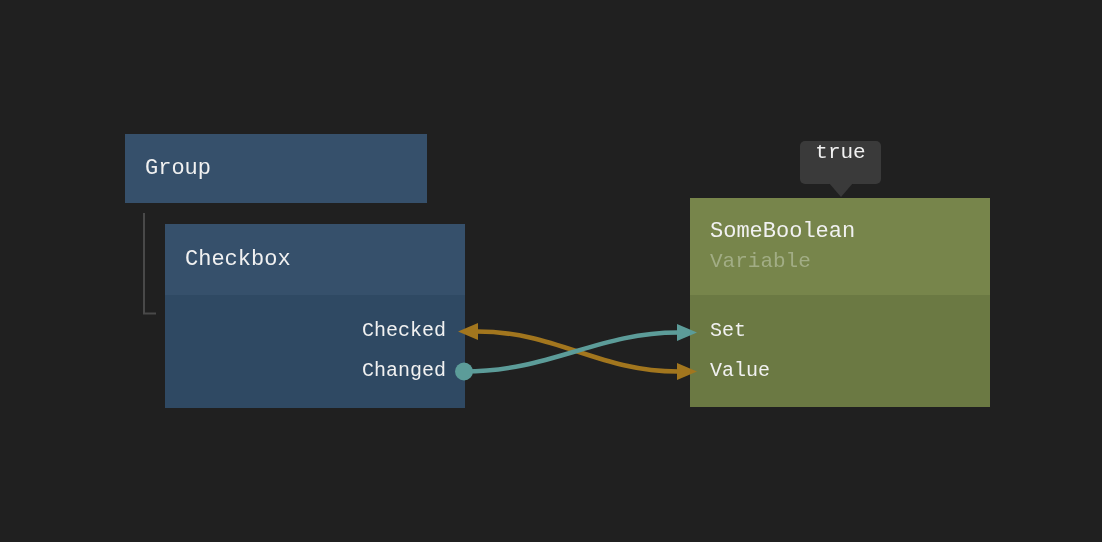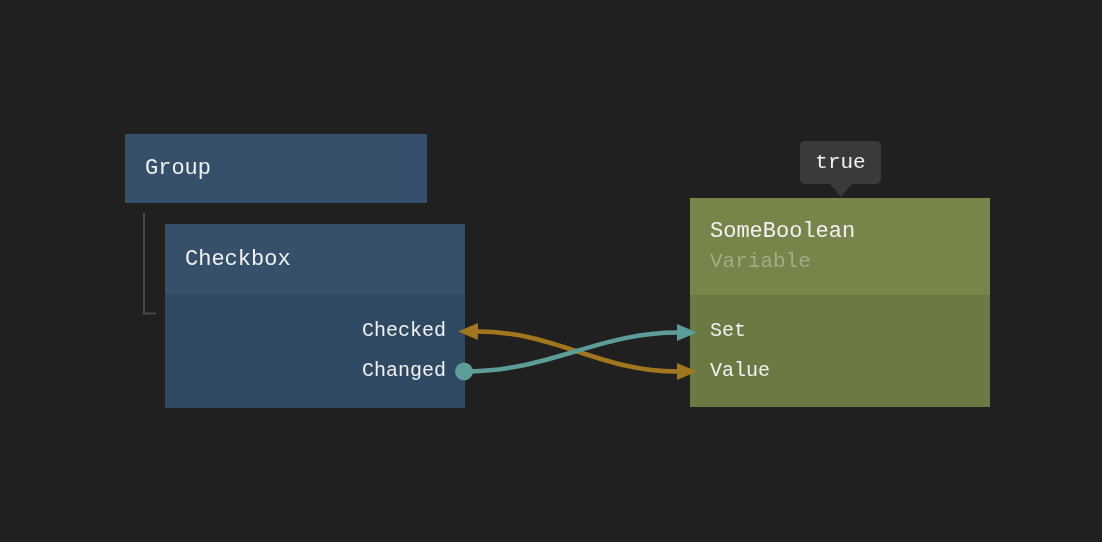--- a/index.html
+++ b/index.html
@@ -51,21 +51,21 @@
     display:flex;flex-direction:column;justify-content:center;padding-left:20px;
   }
   .var-title{font-size:22px;line-height:30px;color:var(--text-primary);white-space:nowrap;}
   .var-subtitle{font-size:21px;line-height:30px;color:var(--text-subtitle);white-space:nowrap;}
   .var-body{height:112px;background:var(--node-olive-body);padding-top:16px;}
 
   
   #tooltip{
     position:absolute;left:800px;top:141px;width:81px;height:43px;
     background:var(--tooltip-bg);border-radius:5px;
-    display:flex;align-items:center;justify-content:center;
+    display:flex;justify-content:center;
     color:var(--text-primary);font-size:21px;
   }
   #tooltip::after{
     content:"";position:absolute;top:100%;left:50%;transform:translateX(-50%);
     margin-top:-1px;
     border-left:12px solid transparent;border-right:12px solid transparent;
     border-top:14px solid var(--tooltip-bg);
   }
 
   

